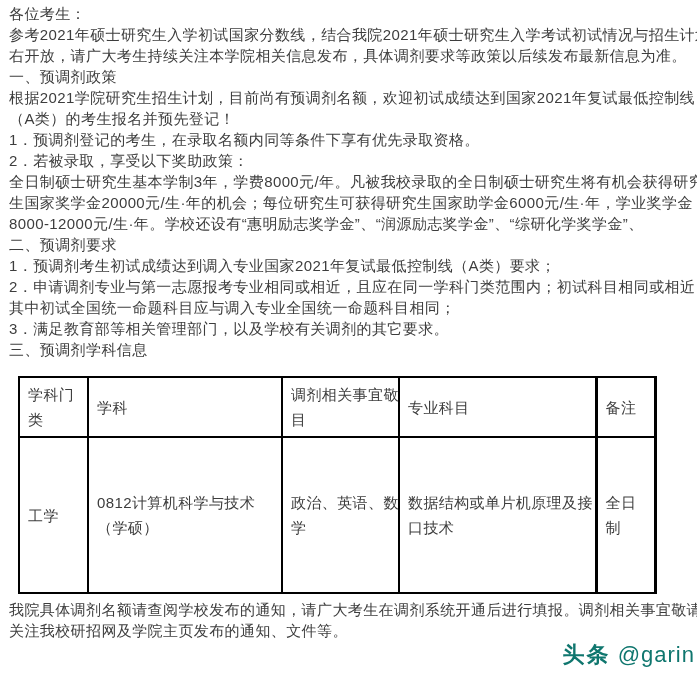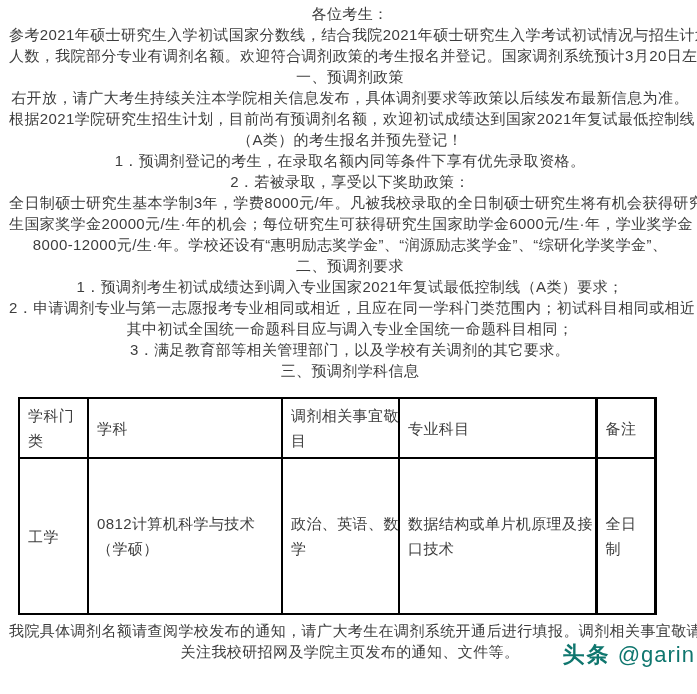--- a/index.html
+++ b/index.html
@@ -15,21 +15,20 @@
     position: relative;
     z-index: 1;
     padding: 3px 6px 0 9px;
     font-size: 15px;
     line-height: 21px;
     letter-spacing: 0.4px;
   }
   .tline {
     white-space: nowrap;
     height: 21px;
-    text-align: center;
   }
   table.subjects {
     border-collapse: collapse;
     table-layout: fixed;
     width: 636px;
     margin: 16px 0 0 9px;
     padding-left: 20px;
   }
   table.subjects th, table.subjects td {
     border: 2px solid #000000;
@@ -67,23 +66,22 @@
 <body>
 
 <div class="watermark">
   <span class="brand">头条</span>
   <span class="handle">@garin</span>
 </div>
 
 <div class="doc">
   <div class="tline">各位考生：</div>
   <div class="tline">参考2021年硕士研究生入学初试国家分数线，结合我院2021年硕士研究生入学考试初试情况与招生计划</div>
-  <div class="tline">人数，我院部分专业有调剂名额。欢迎符合调剂政策的考生报名并登记。国家调剂系统预计3月20日左</div>
+  <div class="tline">右开放，请广大考生持续关注本学院相关信息发布，具体调剂要求等政策以后续发布最新信息为准。</div>
   <div class="tline">一、预调剂政策</div>
-  <div class="tline">右开放，请广大考生持续关注本学院相关信息发布，具体调剂要求等政策以后续发布最新信息为准。</div>
   <div class="tline">根据2021学院研究生招生计划，目前尚有预调剂名额，欢迎初试成绩达到国家2021年复试最低控制线</div>
   <div class="tline">（A类）的考生报名并预先登记！</div>
   <div class="tline">1．预调剂登记的考生，在录取名额内同等条件下享有优先录取资格。</div>
   <div class="tline">2．若被录取，享受以下奖助政策：</div>
   <div class="tline">全日制硕士研究生基本学制3年，学费8000元/年。凡被我校录取的全日制硕士研究生将有机会获得研究</div>
   <div class="tline">生国家奖学金20000元/生·年的机会；每位研究生可获得研究生国家助学金6000元/生·年，学业奖学金</div>
   <div class="tline">8000-12000元/生·年。学校还设有“惠明励志奖学金”、“润源励志奖学金”、“综研化学奖学金”、</div>
   <div class="tline">二、预调剂要求</div>
   <div class="tline">1．预调剂考生初试成绩达到调入专业国家2021年复试最低控制线（A类）要求；</div>
   <div class="tline">2．申请调剂专业与第一志愿报考专业相同或相近，且应在同一学科门类范围内；初试科目相同或相近，</div>

